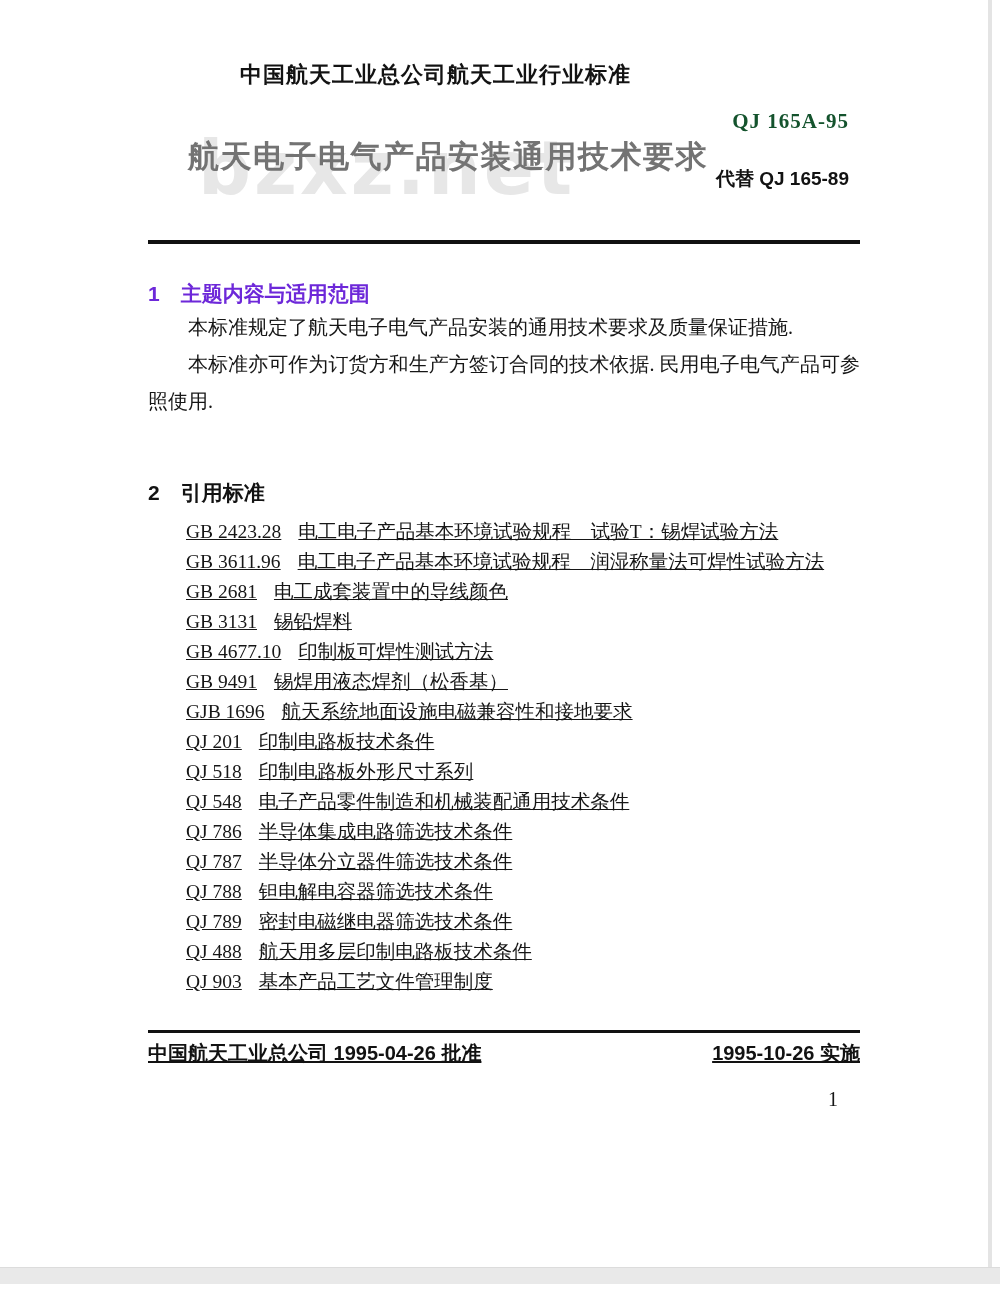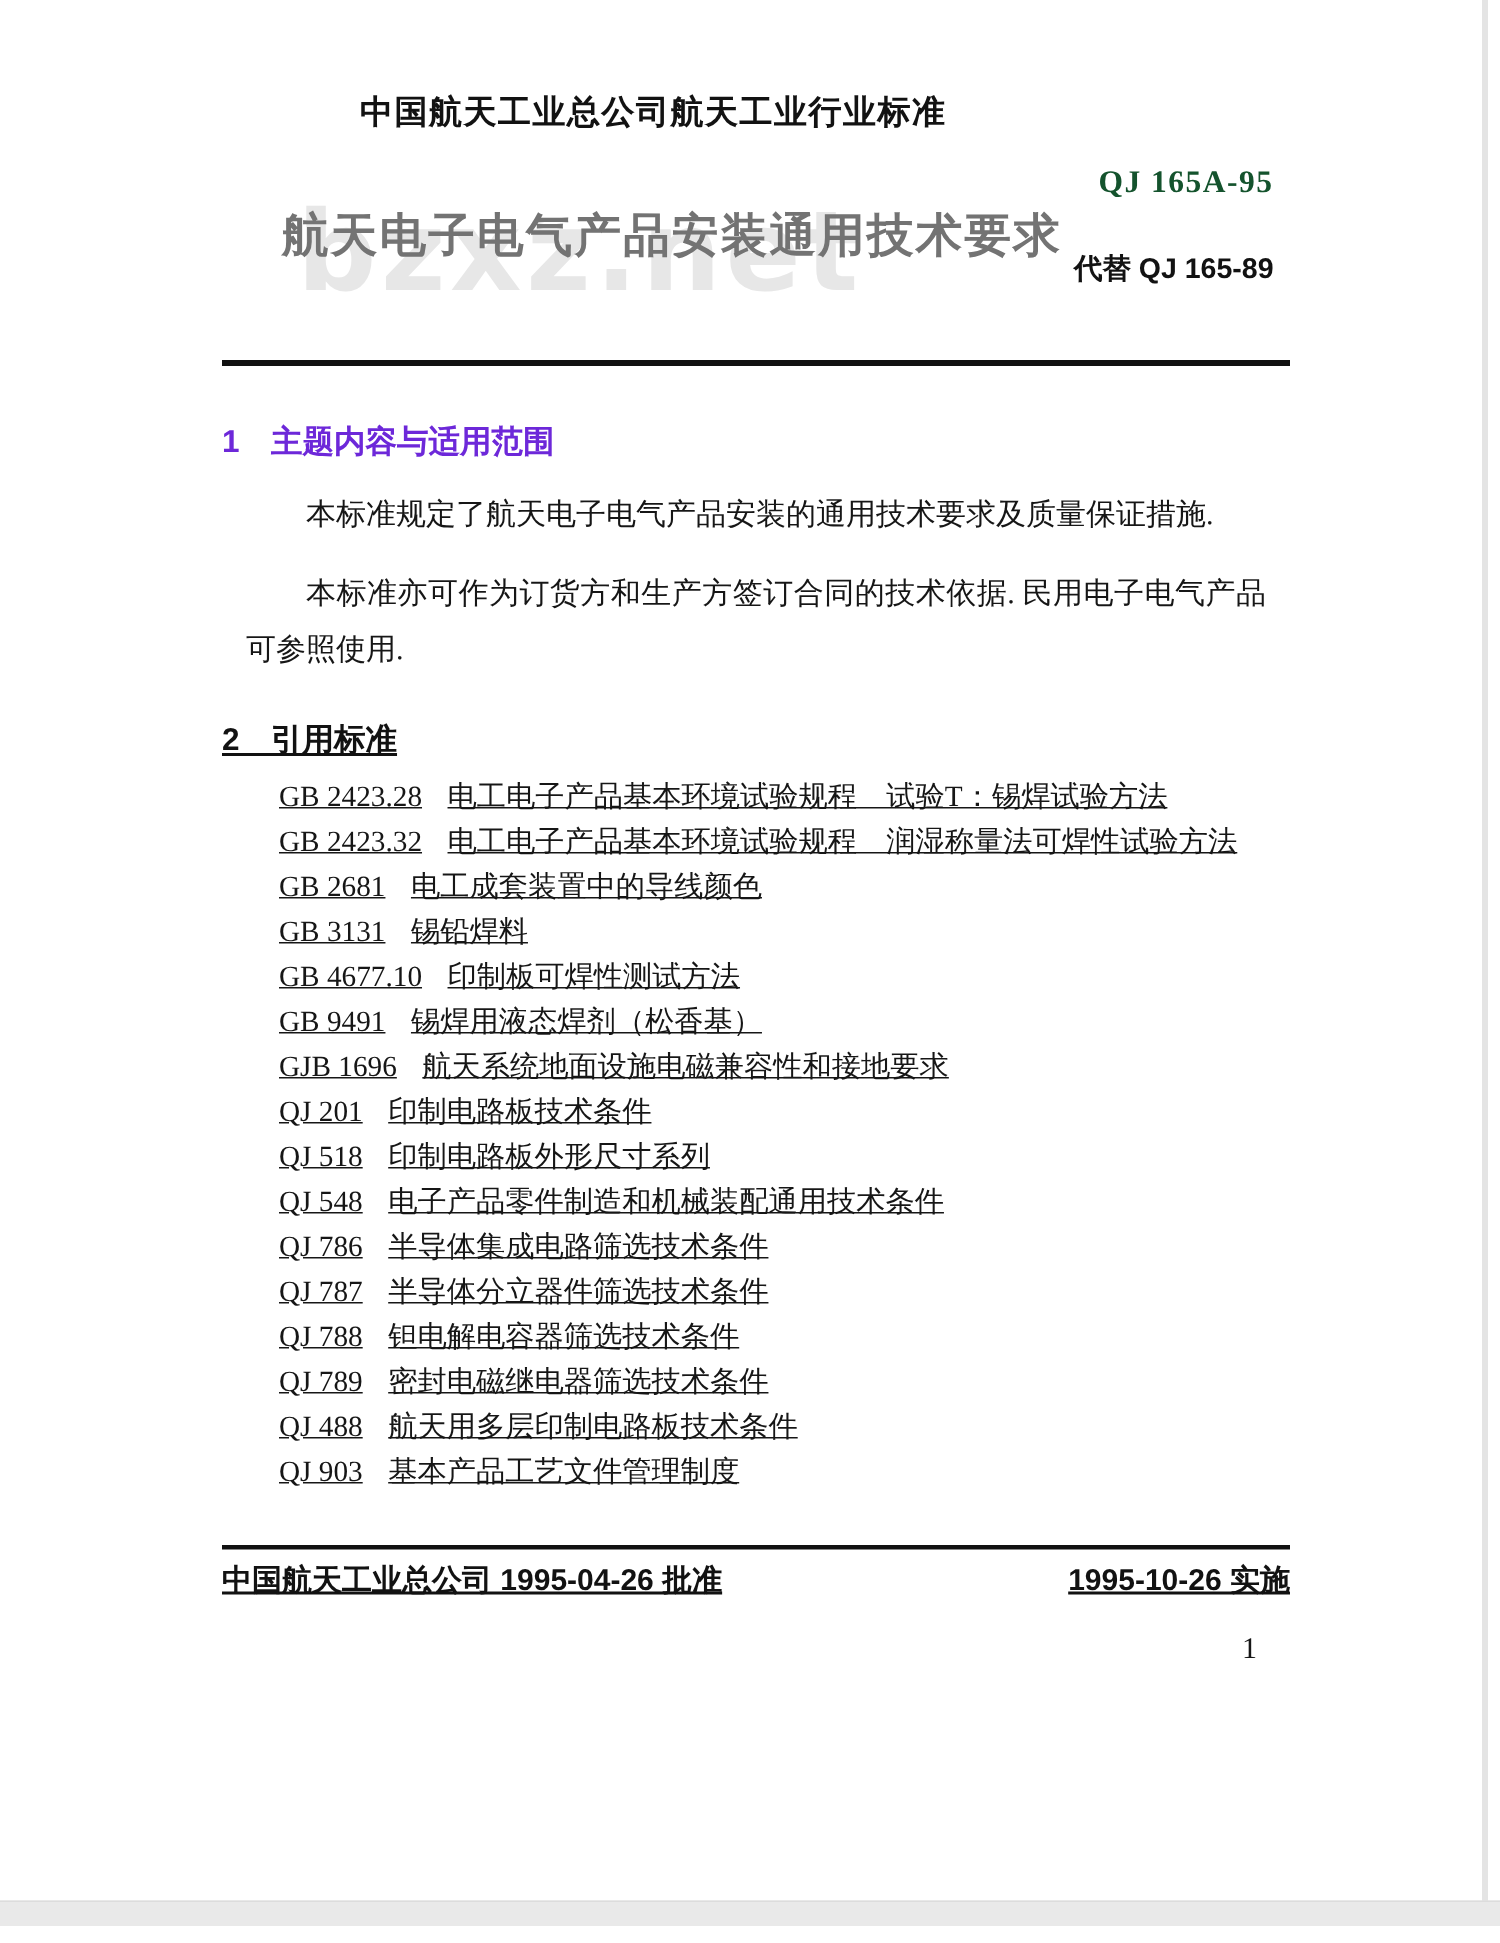--- a/index.html
+++ b/index.html
@@ -70,29 +70,28 @@
     position: absolute; left: 148px; top: 280px;
     font-family: "Liberation Sans", sans-serif;
     font-weight: bold; font-size: 21px;
     color: #6d28d9;
   }
   .sec1-body {
     position: absolute; left: 148px; top: 309px; width: 712px;
     font-size: 20px; line-height: 37px;
     text-align: justify;
   }
-  .sec1-body p { margin: 16px; text-indent: 2em; }
+  .sec1-body p { margin: 0; text-indent: 2em; }
 
   
   .sec2-heading {
     position: absolute; left: 148px; top: 479px;
     font-family: "Liberation Sans", sans-serif;
     font-weight: bold; font-size: 21px;
     color: #121212;
-    text-decoration: underline;
   }
   .references {
     position: absolute; left: 186px; top: 517px; width: 674px;
     font-size: 19.5px;
     text-decoration: underline;
   }
   .reference-item { height: 30px; line-height: 30px; white-space: nowrap; }
   .reference-item .code { margin-right: 17px; }
 
   
@@ -135,21 +134,21 @@
       <p>本标准亦可作为订货方和生产方签订合同的技术依据. 民用电子电气产品可参照使用.</p>
     </div>
 
   <div class="sec2-heading">2　引用标准</div>
   <div class="references">
 
   <div class="reference-item">
       <span class="code">GB 2423.28</span><span class="title">电工电子产品基本环境试验规程　试验T：锡焊试验方法</span>
     </div>
       <div class="reference-item">
-      <span class="code">GB 2423.32</span><span class="title">电工电子产品基本环境试验规程　润湿称量法可焊性试验方法</span>
+      <span class="code">GB 3611.96</span><span class="title">电工电子产品基本环境试验规程　润湿称量法可焊性试验方法</span>
     </div>
       <div class="reference-item">
       <span class="code">GB 2681</span><span class="title">电工成套装置中的导线颜色</span>
     </div>
       <div class="reference-item">
       <span class="code">GB 3131</span><span class="title">锡铅焊料</span>
     </div>
       <div class="reference-item">
       <span class="code">GB 4677.10</span><span class="title">印制板可焊性测试方法</span>
     </div>

